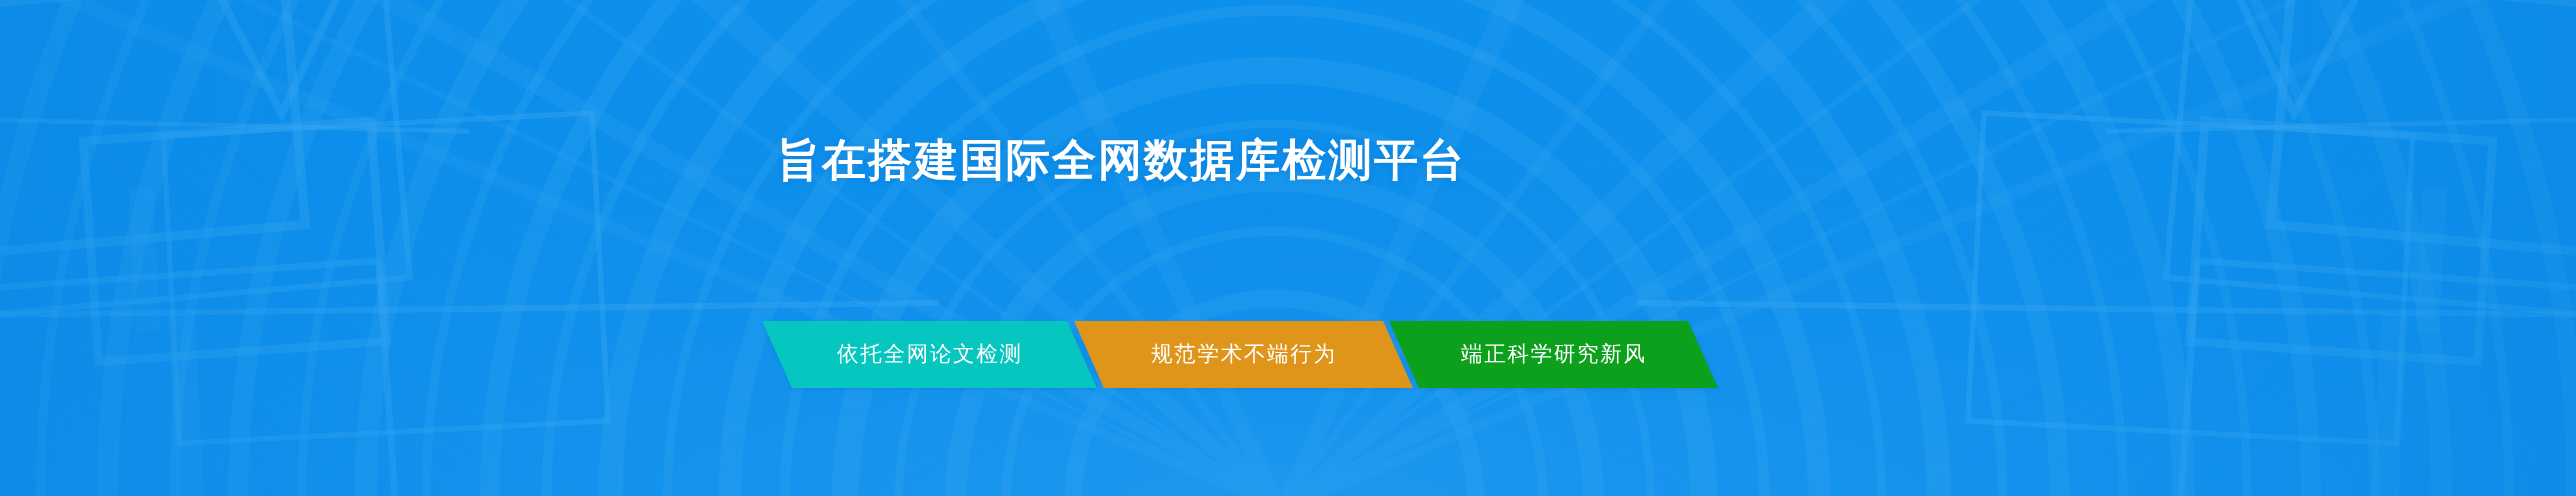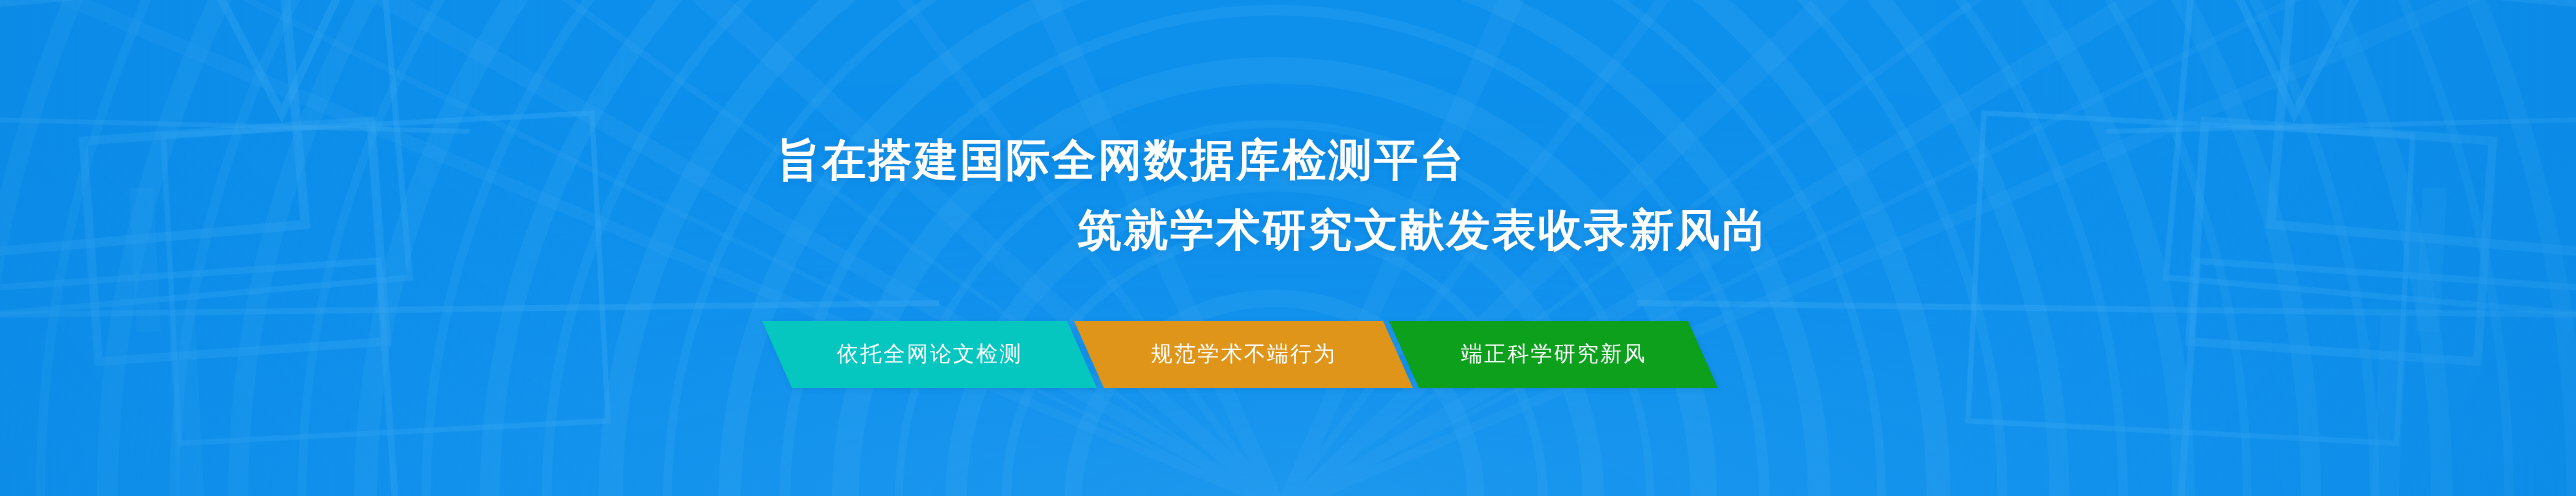--- a/index.html
+++ b/index.html
@@ -181,21 +181,20 @@
 
       <rect x="0" y="0" width="3840" height="740" fill="url(#centerGlow)"></rect>
       <rect x="0" y="0" width="3840" height="740" fill="url(#sideFade)"></rect>
     </g>
   </svg>
 
   <div class="content">
 
     <div class="headline headline-1" style="color: rgb(255, 255, 255);">旨在搭建国际全网数据库检测平台</div>
 
-    <div class="headline headline-2" style="color: rgb(255, 255, 255);">筑就学术研究文献发表收录新风尚</div>
 
     <div class="tag-band">
 
       <div class="tag tag-1" style="background: rgb(6, 199, 191);">
         <span class="tag-label" style="color: rgb(255, 255, 255);">依托全网论文检测</span>
       </div>
 
       <div class="tag tag-2" style="background: rgb(222, 149, 25);">
         <span class="tag-label" style="color: rgb(255, 255, 255);">规范学术不端行为</span>
       </div>

